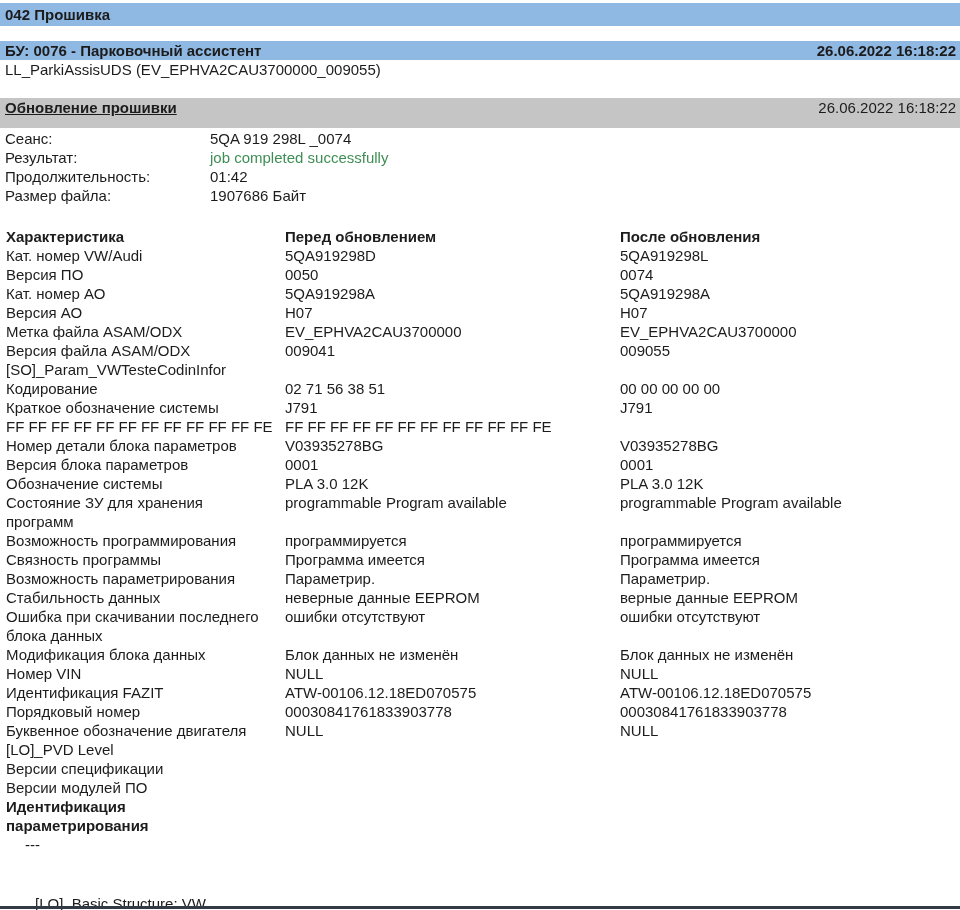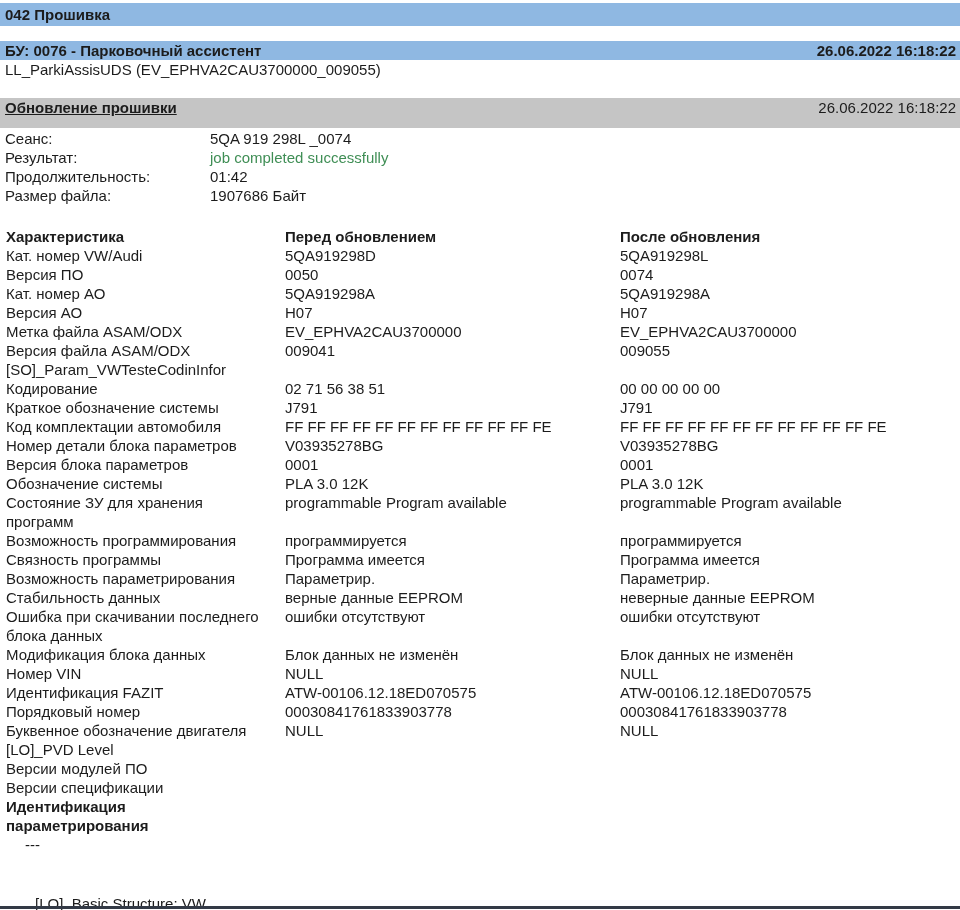--- a/index.html
+++ b/index.html
@@ -144,21 +144,20 @@
           <span class="cell c-label">Кодирование</span>
           <span class="cell c-before">02 71 56 38 51</span>
           <span class="cell c-after">00 00 00 00 00</span>
         </div>
         <div class="t-row">
           <span class="cell c-label">Краткое обозначение системы</span>
           <span class="cell c-before">J791</span>
           <span class="cell c-after">J791</span>
         </div>
         <div class="t-row">
-          <span class="cell c-label">Код комплектации автомобиля</span>
           <span class="cell c-before">FF FF FF FF FF FF FF FF FF FF FF FE</span>
           <span class="cell c-after">FF FF FF FF FF FF FF FF FF FF FF FE</span>
         </div>
         <div class="t-row">
           <span class="cell c-label">Номер детали блока параметров</span>
           <span class="cell c-before">V03935278BG</span>
           <span class="cell c-after">V03935278BG</span>
         </div>
         <div class="t-row">
           <span class="cell c-label">Версия блока параметров</span>
@@ -185,22 +184,22 @@
           <span class="cell c-before">Программа имеется</span>
           <span class="cell c-after">Программа имеется</span>
         </div>
         <div class="t-row">
           <span class="cell c-label">Возможность параметрирования</span>
           <span class="cell c-before">Параметрир.</span>
           <span class="cell c-after">Параметрир.</span>
         </div>
         <div class="t-row">
           <span class="cell c-label">Стабильность данных</span>
+          <span class="cell c-after">неверные данные EEPROM</span>
           <span class="cell c-before">верные данные EEPROM</span>
-          <span class="cell c-after">неверные данные EEPROM</span>
         </div>
         <div class="t-row">
           <span class="cell c-label">Ошибка при скачивании последнего блока данных</span>
           <span class="cell c-before">ошибки отсутствуют</span>
           <span class="cell c-after">ошибки отсутствуют</span>
         </div>
         <div class="t-row">
           <span class="cell c-label">Модификация блока данных</span>
           <span class="cell c-before">Блок данных не изменён</span>
           <span class="cell c-after">Блок данных не изменён</span>
@@ -224,26 +223,26 @@
           <span class="cell c-label">Буквенное обозначение двигателя</span>
           <span class="cell c-before">NULL</span>
           <span class="cell c-after">NULL</span>
         </div>
         <div class="t-row">
           <span class="cell c-label">[LO]_PVD Level</span>
           <span class="cell c-before"></span>
           <span class="cell c-after"></span>
         </div>
         <div class="t-row">
+          <span class="cell c-label">Версии спецификации</span>
+          <span class="cell c-before"></span>
+          <span class="cell c-after"></span>
+        </div>
+        <div class="t-row">
           <span class="cell c-label">Версии модулей ПО</span>
-          <span class="cell c-before"></span>
-          <span class="cell c-after"></span>
-        </div>
-        <div class="t-row">
-          <span class="cell c-label">Версии спецификации</span>
           <span class="cell c-before"></span>
           <span class="cell c-after"></span>
         </div>
         <div class="t-row bold wrap">
           <span class="cell c-label">Идентификация параметрирования</span>
           <span class="cell c-before"></span>
           <span class="cell c-after"></span>
         </div>
         <div class="t-row indent-1">
           <span class="cell c-label">---</span>

